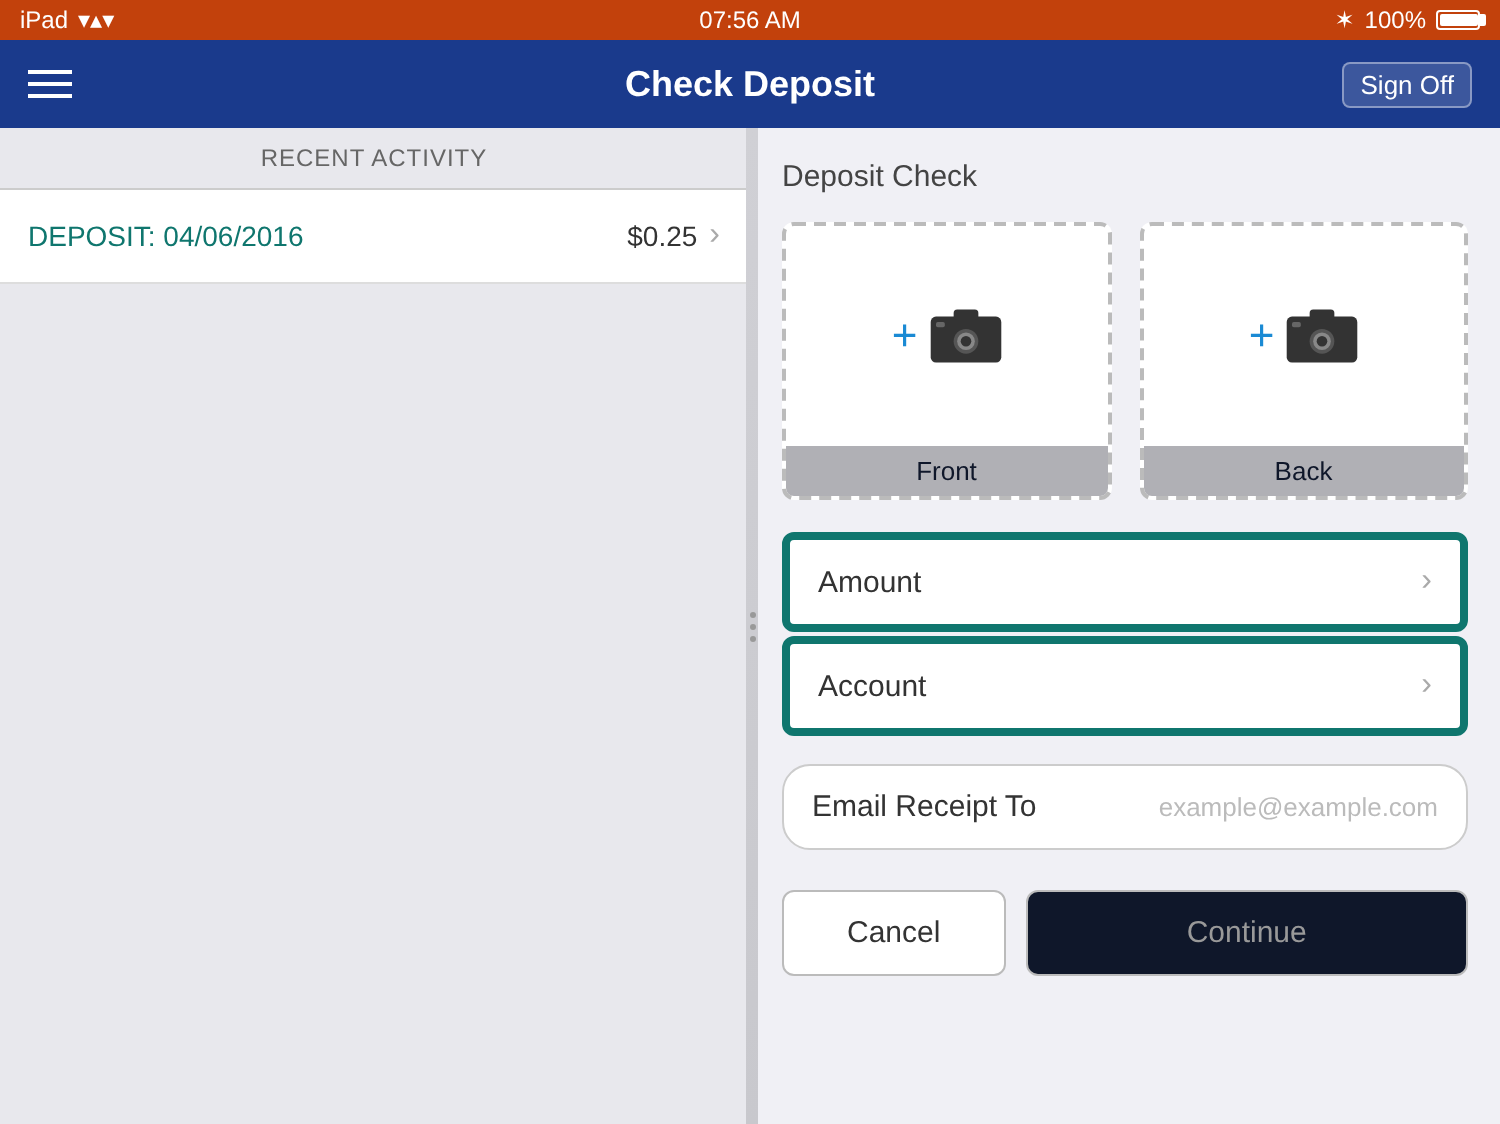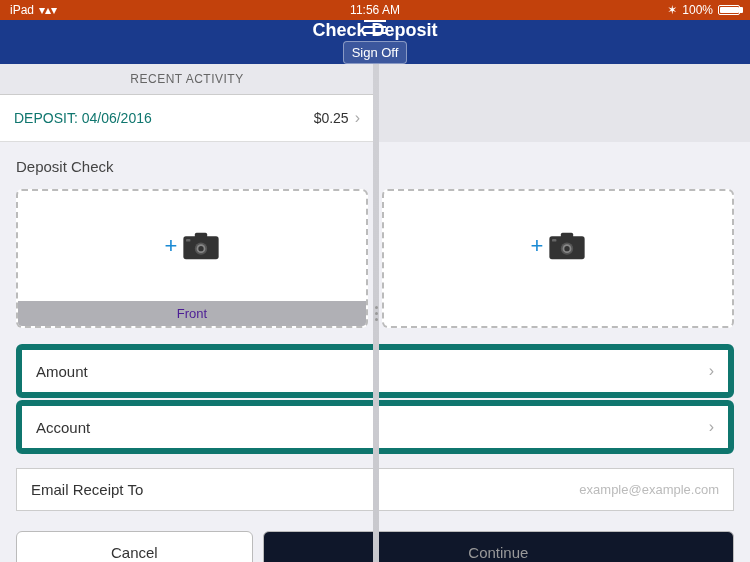--- a/index.html
+++ b/index.html
@@ -29,21 +29,20 @@
     .status-bar-right { display: flex; align-items: center; gap: 5px; }
 
     
     .header {
       background: #1a3a8c;
       height: 44px;
       display: flex;
       align-items: center;
       justify-content: space-between;
       padding: 0 14px;
-      flex-direction: column;
     }
     .header-title {
       color: white;
       font-size: 18px;
       font-weight: bold;
       position: absolute;
       left: 50%;
       transform: translateX(-50%);
     }
     .menu-icon {
@@ -67,21 +66,20 @@
       border: 1px solid rgba(255,255,255,0.4);
       border-radius: 4px;
       padding: 3px 8px;
       cursor: pointer;
     }
 
     
     .main-layout {
       display: flex;
       height: calc(562px - 64px);
-      flex-direction: column;
     }
 
     
     .left-panel {
       width: 375px;
       background: #e8e8ed;
       border-right: 1px solid #ccc;
       flex-shrink: 0;
     }
     .recent-activity-header {
@@ -192,28 +190,28 @@
     .camera-svg {
       width: 36px;
       height: 30px;
     }
     .check-label {
       width: 100%;
       background: #b0b0b5;
       text-align: center;
       padding: 5px 0;
       font-size: 13px;
-      color: #4c1d95;
+      color: #0f172a;
       border-radius: 0 0 4px 4px;
     }
 
     
     .form-field {
       background: white;
-      border: 6px solid #0f766e;
+      border: 4px solid #0f766e;
       border-radius: 6px;
       display: flex;
       align-items: center;
       justify-content: space-between;
       padding: 12px 14px;
       margin-bottom: 2px;
       cursor: pointer;
     }
     .form-field + .form-field {
       margin-top: 2px;
@@ -224,21 +222,21 @@
     }
     .field-chevron {
       color: #aaa;
       font-size: 16px;
     }
 
     
     .email-field {
       background: white;
       border: 1px solid #ccc;
-      border-radius: 0;
+      border-radius: 14px;
       display: flex;
       align-items: center;
       justify-content: space-between;
       padding: 12px 14px;
       margin-top: 14px;
       margin-bottom: 2px;
     }
     .email-label {
       font-size: 15px;
       color: #333;
@@ -306,21 +304,21 @@
     }
   </style>
 </head>
 <body>
 
 <div class="status-bar">
   <div class="status-bar-left">
     <span>iPad</span>
     <span>▾▴▾</span>
   </div>
-  <div class="status-bar-center">11:56 AM</div>
+  <div class="status-bar-center">07:56 AM</div>
   <div class="status-bar-right">
     <span>✶</span>
     <span>100%</span>
     <span class="battery-bar">
         <span class="battery-fill"></span>
       </span>
   </div>
 </div>
 
 <div class="header">
@@ -381,20 +379,21 @@
             <svg class="camera-svg" viewBox="0 0 40 34" fill="none" xmlns="http://www.w3.org/2000/svg">
               <rect x="0" y="6" width="40" height="26" rx="3" fill="#333"></rect>
               <circle cx="20" cy="20" r="7" fill="#555"></circle>
               <circle cx="20" cy="20" r="5" fill="#888"></circle>
               <circle cx="20" cy="20" r="3" fill="#333"></circle>
               <rect x="13" y="2" width="14" height="6" rx="2" fill="#333"></rect>
               <rect x="3" y="9" width="5" height="3" rx="1" fill="#666"></rect>
             </svg>
           </div>
         </div>
+        <div class="check-label">Back</div>
       </div>
     </div>
 
     <div class="form-field">
       <span class="field-label">Amount</span>
       <span class="field-chevron">›</span>
     </div>
 
     <div class="form-field" style="margin-top:2px;">
       <span class="field-label">Account</span>

